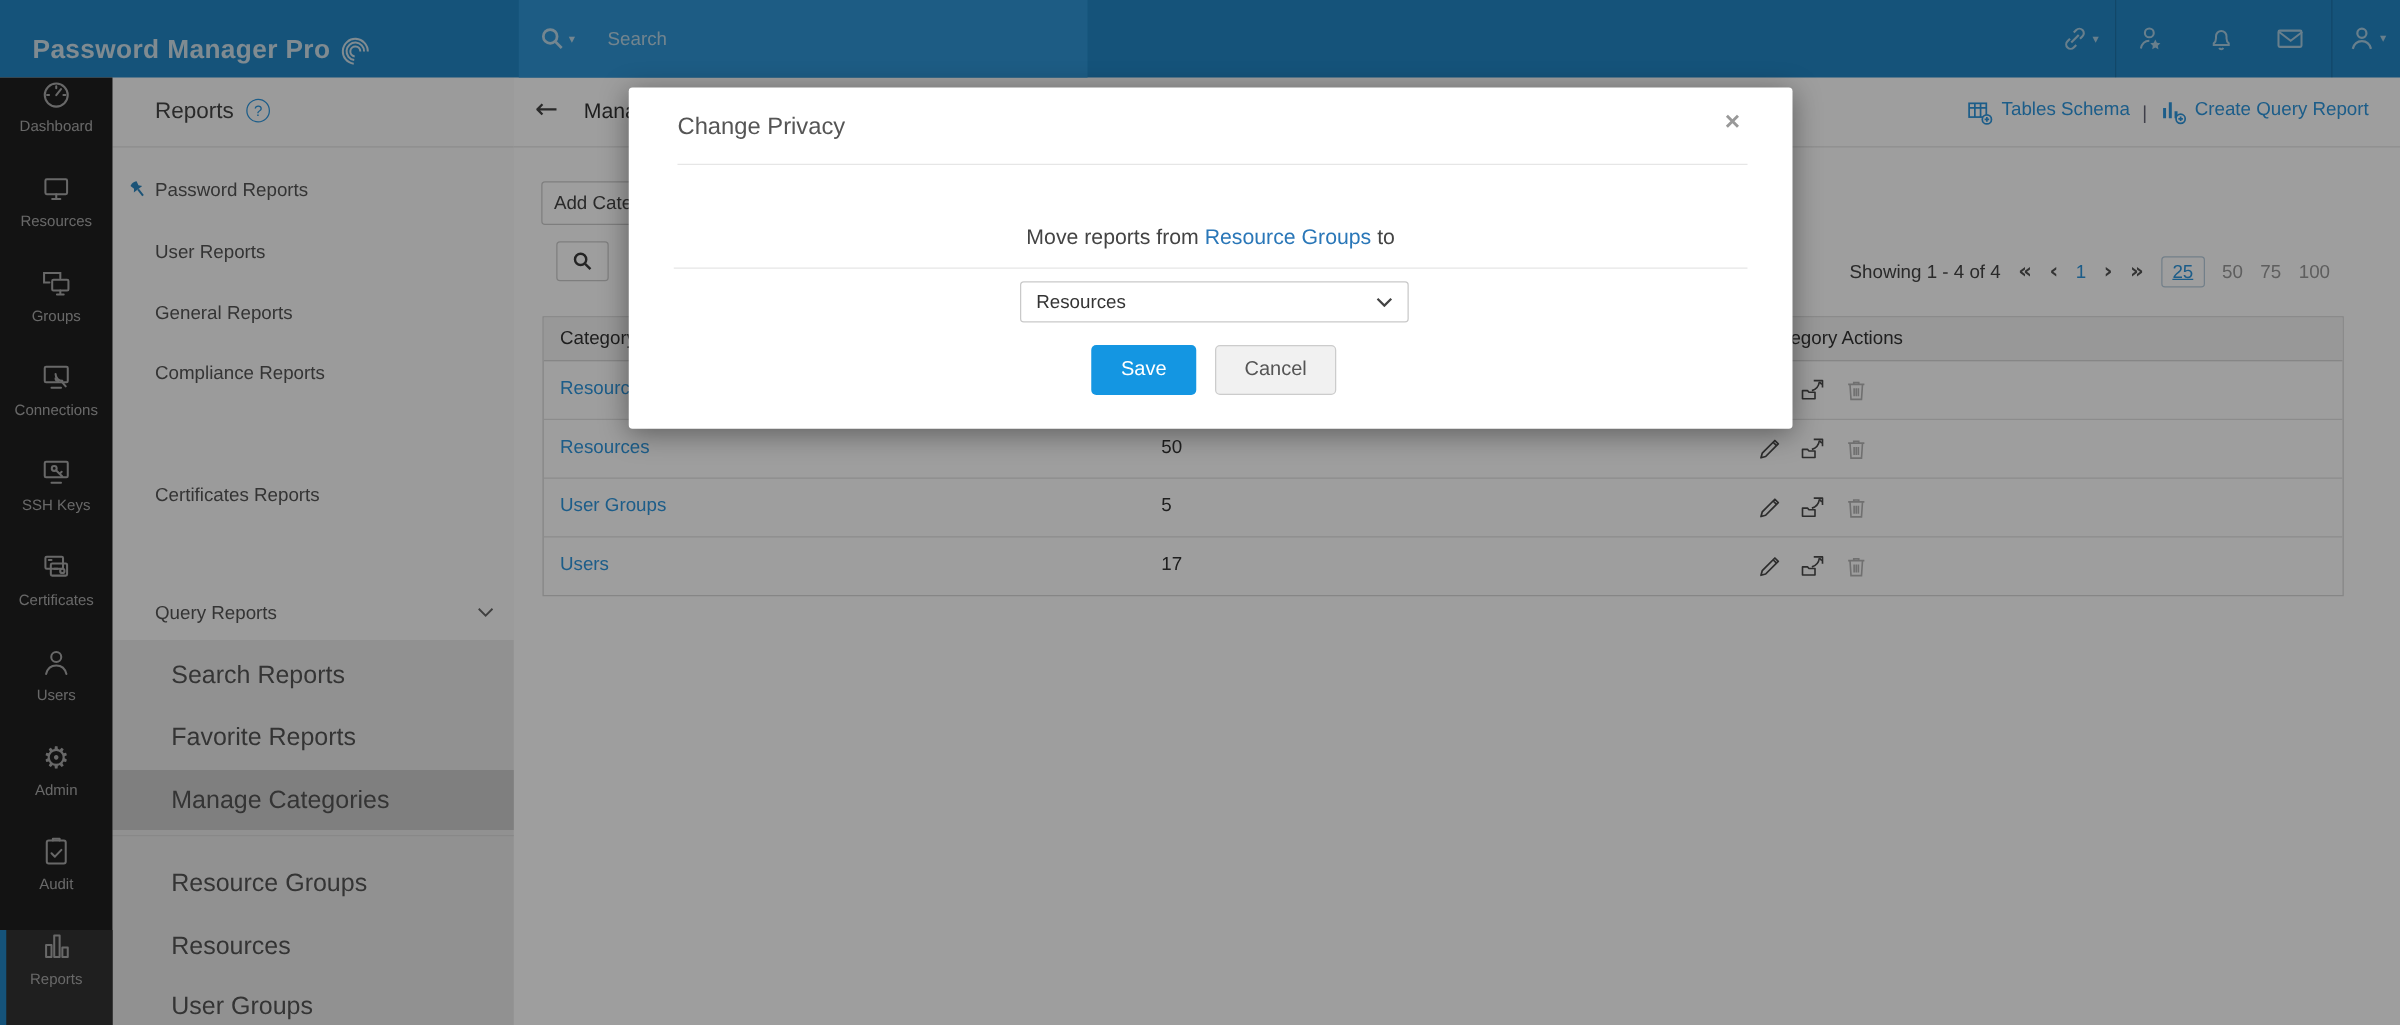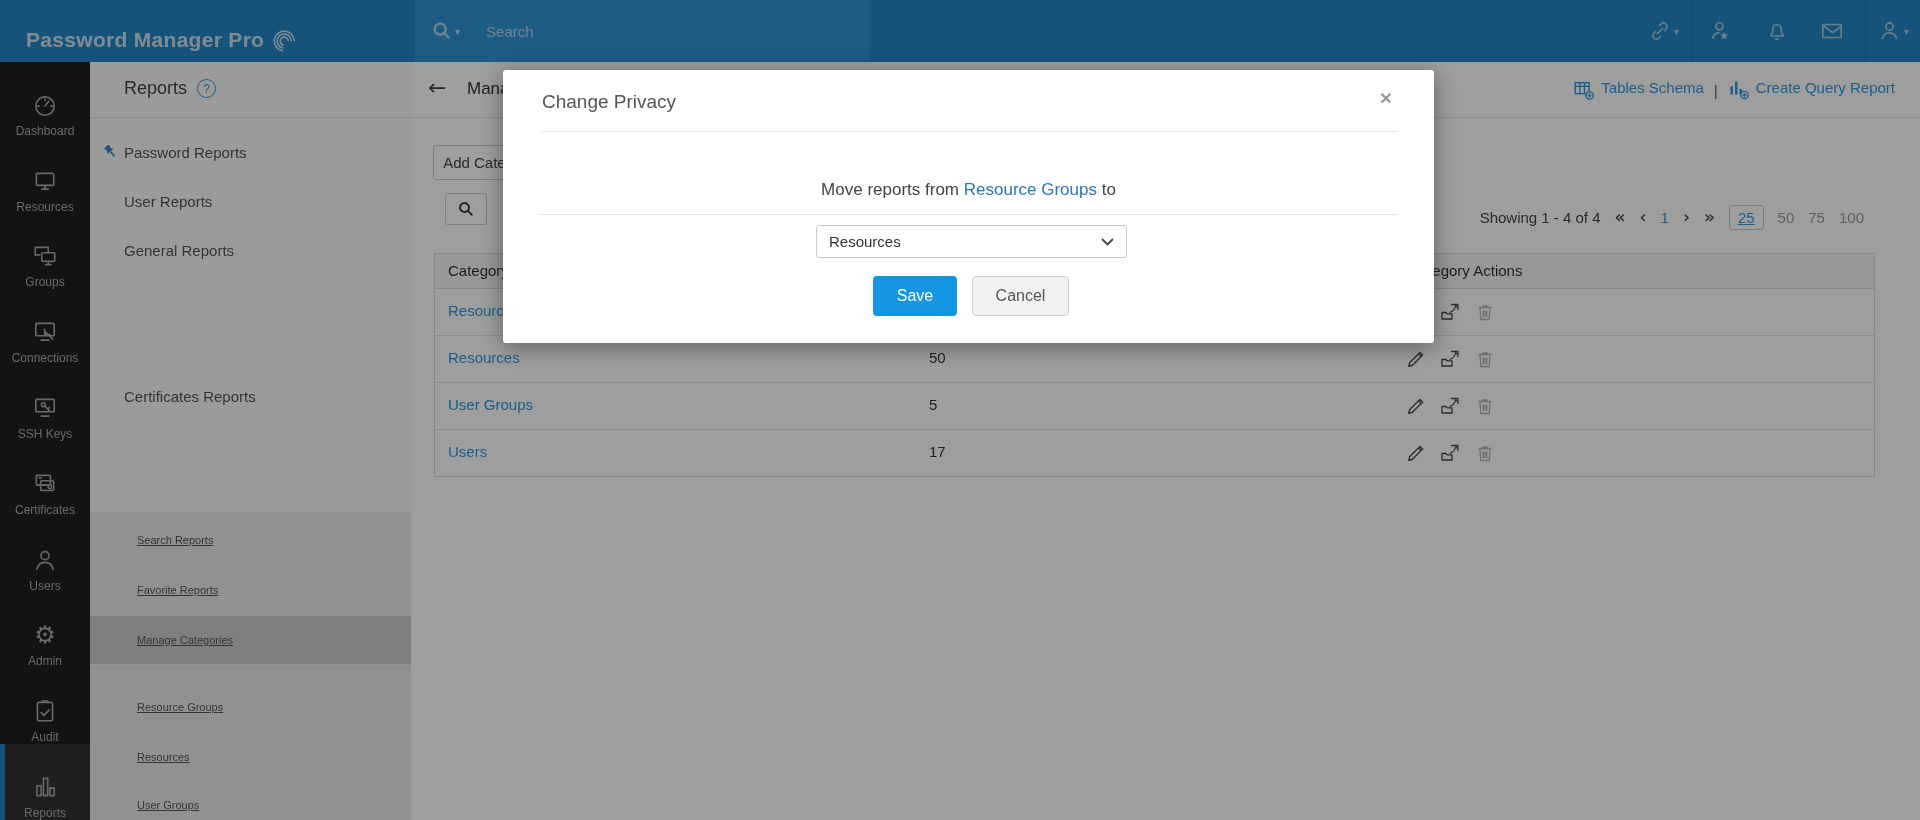--- a/index.html
+++ b/index.html
@@ -21,40 +21,40 @@
                   margin-left:26px; width:320px; }
   .search-input::placeholder { color:#b9d6e6; opacity:1; }
   .tb-sep { position:absolute; top:0; height:62px; width:1px; background:rgba(0,0,0,.14); }
   .tb-icon { position:absolute; top:50%; transform:translateY(-50%); display:flex; align-items:center;
              gap:2px; color:#a8cde2; cursor:pointer; }
   .tb-caret { font-size:10px; color:#a8cde2; }
 
   
   .leftnav { position:absolute; left:0; top:62px; width:90px; height:758px; background:#202020;
              display:flex; flex-direction:column; z-index:10; }
-  .ln-item { flex:1; display:flex; flex-direction:column; align-items:center; justify-content:flex-end;
+  .ln-item { flex:1; display:flex; flex-direction:column; align-items:center; justify-content:flex-start;
              gap:6px; color:#a9a9a9; cursor:pointer; }
   .ln-item .ln-label { font-size:12px; }
   .ln-item.active { background:#323232; box-shadow:inset 5px 0 0 #2286c5; }
   .gear-glyph { font-size:24px; line-height:26px; font-family:"DejaVu Sans",sans-serif; }
 
   
   .sidenav { position:absolute; left:90px; top:62px; width:321px; height:758px; background:#fafafa; z-index:9; }
   .sn-title { position:absolute; left:34px; top:16px; font-size:18px; color:#444; display:flex;
               align-items:center; gap:10px; }
   .help-badge { width:19px; height:19px; border:1px solid #2e96dd; border-radius:50%; color:#2e96dd;
                 font-size:12px; display:flex; align-items:center; justify-content:center; cursor:pointer; }
   .sn-div { position:absolute; left:0; right:0; top:55px; height:1px; background:#e2e2e2; }
   .sn-item { position:absolute; left:0; width:100%; height:48px; display:flex; align-items:center;
              padding-left:34px; font-size:15px; color:#555; cursor:pointer; }
   .sn-pin { position:absolute; left:12px; top:15px; }
   .sn-chevron { position:absolute; right:16px; top:20px; }
   .sn-sub { position:absolute; left:0; top:450px; width:100%; height:308px; background:#ebebeb; }
   .sn-subitem { position:absolute; left:0; width:100%; height:48px; display:flex; align-items:center;
-                padding-left:47px; font-size:11px; color:#555; cursor:pointer;text-decoration:underline; }
+                padding-left:47px; font-size:20px; color:#555; cursor:pointer; }
   .sn-subitem.selected { background:#cdcdcd; }
   .sn-subdiv { position:absolute; left:0; right:0; top:606px; height:1px; background:#dcdcdc; }
 
   
   .main { position:absolute; left:411px; top:62px; width:1509px; height:758px; background:#fff; }
   .back-arrow { position:absolute; left:17px; top:13px; font-size:22px; color:#444; cursor:pointer;
                 font-family:"DejaVu Sans",sans-serif; }
   .page-title { position:absolute; left:56px; top:17px; font-size:17px; color:#333; }
   .m-links { position:absolute; right:25px; top:17px; display:flex; align-items:center; gap:10px;
              color:#2e96dd; font-size:15px; }
@@ -293,22 +293,33 @@
         </svg>
     </span>
     <span>Password Reports</span>
   </div>
   <div class="sn-item" style="top:115px">
     <span>User Reports</span>
   </div>
   <div class="sn-item" style="top:164px">
     <span>General Reports</span>
   </div>
+  <div class="sn-item" style="top:212px">
+    <span>Compliance Reports</span>
+  </div>
   <div class="sn-item" style="top:310px">
     <span>Certificates Reports</span>
+  </div>
+  <div class="sn-item" style="top:404px">
+    <span>Query Reports</span>
+    <span class="sn-chevron">
+      <svg width="13" height="8" viewBox="0 0 13 8" fill="none" stroke="#666" stroke-width="1.5">
+          <path d="M1 1l5.5 5.5L12 1"></path>
+        </svg>
+    </span>
   </div>
 
   <div class="sn-sub">
     <div class="sn-subitem" style="top:4px">
       <span>Search Reports</span>
     </div>
     <div class="sn-subitem" style="top:54px">
       <span>Favorite Reports</span>
     </div>
     <div class="sn-subitem selected" style="top:104px">

